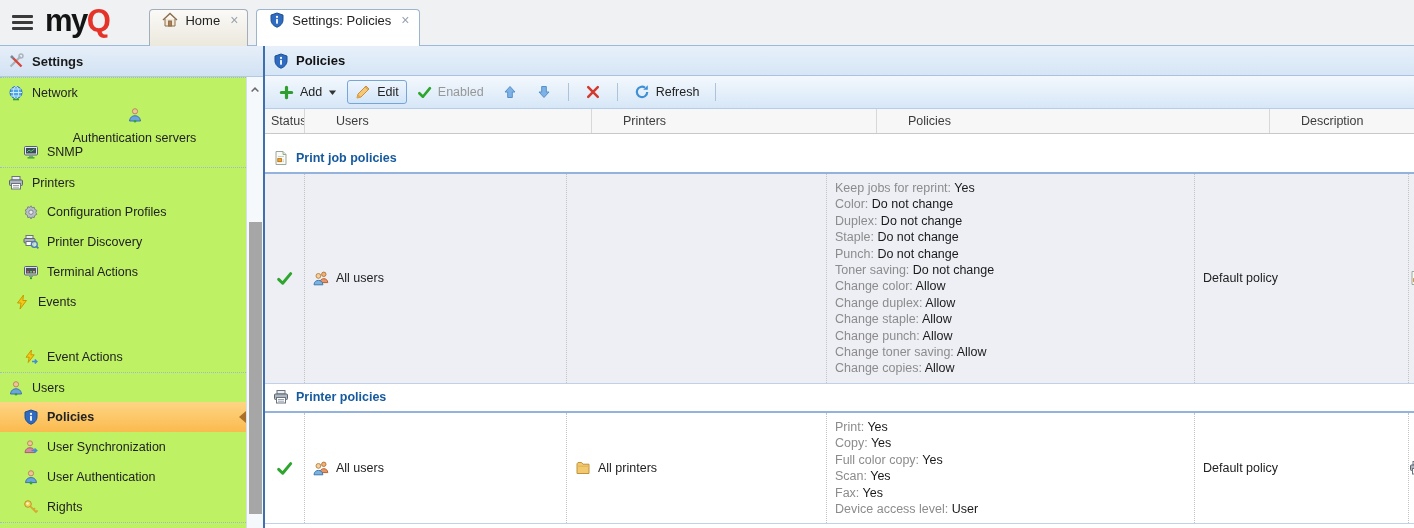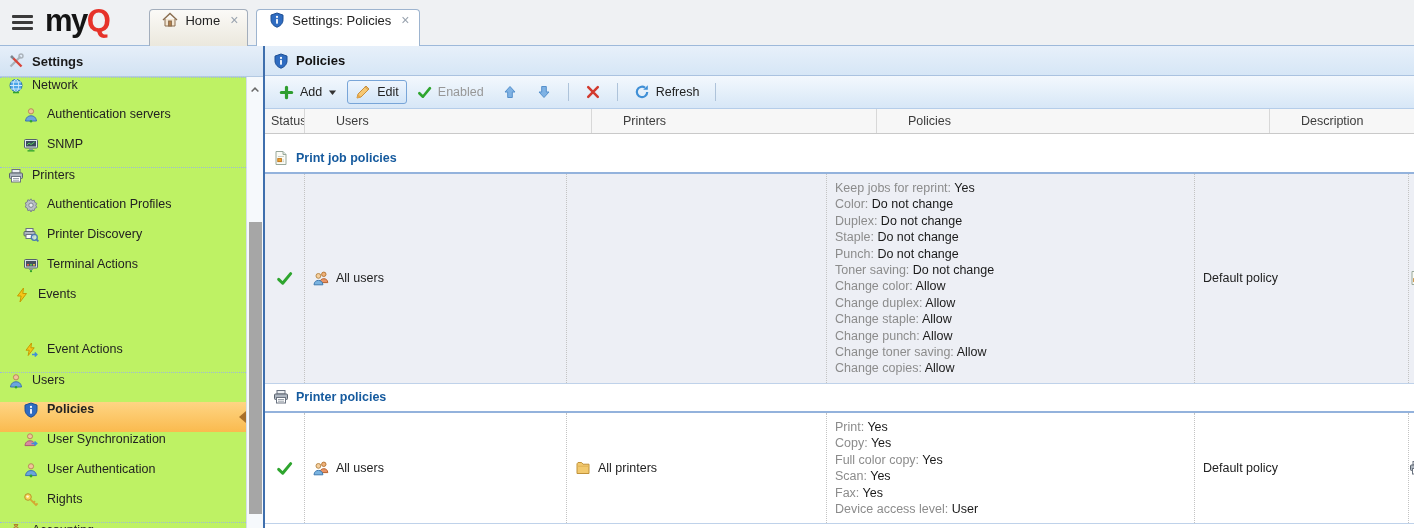--- a/index.html
+++ b/index.html
@@ -26,21 +26,21 @@
 
   
   .content { flex:1; display:flex; min-height:0; }
 
   
   .sidebar { width:263px; flex:none; background:#bef264; position:relative; }
   .sidebar-header { height:31px; display:flex; align-items:center; gap:8px; padding-left:8px;
                     background:linear-gradient(#e6eff9,#d2e2f3); border-bottom:1px solid #b3c9e2;
                     font-weight:bold; font-size:13px; color:#1a1a1a; }
   .sidebar-items { position:absolute; top:31px; left:0; right:17px; }
-  .side-item { height:30px; display:flex; gap:8px; color:#222; cursor:pointer; position:relative; }
+  .side-item { height:30px; display:flex; align-items:center; gap:8px; color:#222; cursor:pointer; position:relative; }
   .side-item.top { border-top:1px dotted #9db9d6; }
   .side-item.selected { background:linear-gradient(#fed584,#faba4e); font-weight:bold; }
   .sel-arrow { position:absolute; right:0; top:50%; transform:translateY(-50%); width:0; height:0;
                border-top:6px solid transparent; border-bottom:6px solid transparent; border-right:7px solid #a8702a; }
   .sidebar-scrollbar { position:absolute; top:31px; right:0; bottom:0; width:17px;
                        background:#f6f9fc; border-left:1px solid #d5dfe9; }
   .scroll-up { position:absolute; top:5px; left:2px; width:12px; height:12px; }
   .scroll-thumb { position:absolute; top:145px; left:2px; width:13px; height:292px; background:#a6a6a6; }
 
   
@@ -141,21 +141,21 @@
             <span class="icon">
               <svg viewBox="0 0 16 16">
                 <circle cx="8" cy="7.5" r="6" fill="#4da6e8" stroke="#2a6fb0"></circle>
                 <ellipse cx="8" cy="7.5" rx="2.7" ry="6" fill="none" stroke="#cfe9fb"></ellipse>
                 <path d="M2 7.5h12M3 4h10M3 11h10" stroke="#cfe9fb" fill="none"></path>
                 <path d="M5 14.5h6" stroke="#2fa32f" stroke-width="1.6"></path>
               </svg>
             </span>
             <span class="side-label">Network</span>
           </div>
-          <div class="side-item" style="padding-left: 23px;">
+          <div class="side-item" style="padding-left: 23px; flex-direction: column;">
             <span class="icon">
               <svg viewBox="0 0 16 16">
                 <circle cx="8" cy="4.3" r="2.6" fill="#f0c49a" stroke="#b98a5a"></circle>
                 <path d="M2.5 14c.5-4 3-5.2 5.5-5.2s5 1.2 5.5 5.2z" fill="#6aa5dd" stroke="#3c72ad"></path>
                 <circle cx="8" cy="14.2" r="1.2" fill="#2fa32f"></circle>
               </svg>
             </span>
             <span class="side-label">Authentication servers</span>
           </div>
           <div class="side-item" style="padding-left: 23px;">
@@ -181,21 +181,21 @@
             </span>
             <span class="side-label">Printers</span>
           </div>
           <div class="side-item" style="padding-left: 23px;">
             <span class="icon">
               <svg viewBox="0 0 16 16">
                 <path d="M8 1.8l1 2 2.2-.6.6 2.2 2 1-1 2 1 2-2 1-.6 2.2-2.2-.6-1 2-1-2-2.2.6L4.2 11l-2-1 1-2-1-2 2-1 .6-2.2 2.2.6z" fill="#b9bfc6" stroke="#7d858e"></path>
                 <circle cx="8" cy="8.2" r="2.2" fill="#e8ecef" stroke="#7d858e"></circle>
               </svg>
             </span>
-            <span class="side-label">Authentication Profiles</span>
+            <span class="side-label">Configuration Profiles</span>
           </div>
           <div class="side-item" style="padding-left: 23px;">
             <span class="icon">
               <svg viewBox="0 0 16 16">
                 <rect x="3" y="1.5" width="7" height="3" fill="#eceff2" stroke="#6a7380"></rect>
                 <rect x="1" y="4.5" width="11" height="4.5" rx="1" fill="#aeb6c0" stroke="#5a636e"></rect>
                 <rect x="3" y="7.5" width="7" height="4" fill="#fff" stroke="#6a7380"></rect>
                 <circle cx="11.3" cy="10.3" r="3" fill="#cfe6f8" fill-opacity="0.7" stroke="#4a7ab0" stroke-width="1.3"></circle>
                 <path d="M13.4 12.4l2 2" stroke="#4a7ab0" stroke-width="1.8"></path>
               </svg>

